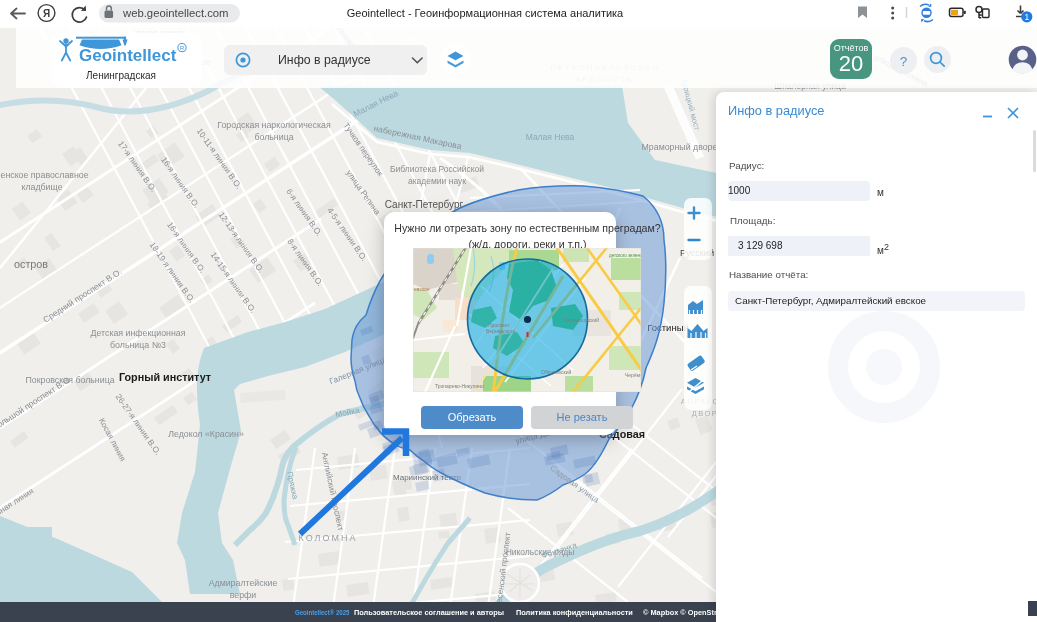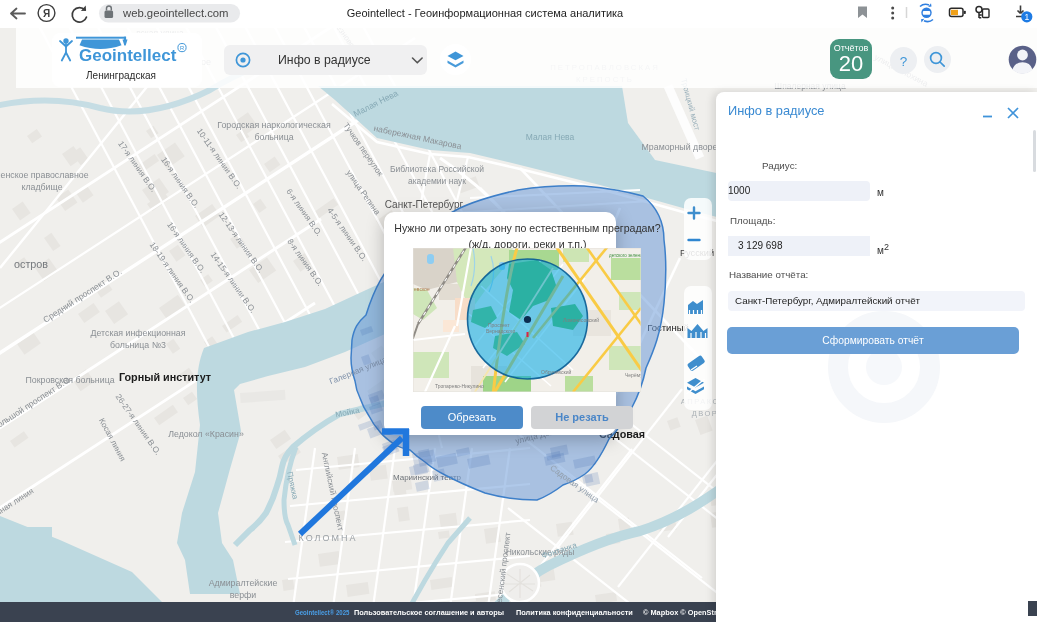--- a/index.html
+++ b/index.html
@@ -477,45 +477,44 @@
         <text x="150" y="74">Ломоносовский</text>
         <text x="128" y="126">Обручевский</text>
         <text x="22" y="140">Тропарево-Никулино</text>
         <text x="212" y="129">Черёму</text>
         <text x="1" y="43" fill="#b07c4f">евское</text>
       </g>
       <text x="196" y="9" font-size="4.5" fill="#3f8f3f">детского зеленого</text>
       <rect x="0" y="0" width="228" height="144" fill="none" stroke="#e3e0da" stroke-width="1"></rect>
     </svg>
     <div class="abs" style="left:37px; top:194px; width:102px; height:23px; background:#4d8bc9; border-radius:4px; color:#fff; font-size:11px; text-align:center; line-height:23px;">Обрезать</div>
-    <div class="abs" style="left:147px; top:194px; width:102px; height:23px; background:#d2d3d5; border-radius:4px; color:#4a86c8; font-size:11px; text-align:center; line-height:23px;font-weight:bold;">Не резать</div>
+    <div class="abs" style="left:147px; top:194px; width:102px; height:23px; background:#d2d3d5; border-radius:4px; color:#4a86c8; font-size:11px; text-align:center; line-height:23px;">Не резать</div>
   </div>
 
   <svg class="abs" width="140" height="140" viewBox="0 0 140 140" style="left:290px; top:422px; z-index:30;" xmlns="http://www.w3.org/2000/svg">
     <path d="M10 112 L112 16" stroke="#2077dd" stroke-width="6" fill="none"></path>
     <path d="M92 9.5 L119 9.5 M116 7 L116 34" stroke="#2077dd" stroke-width="6.5" fill="none"></path>
   </svg>
 
   <div class="abs" id="panel" style="left:716px; top:92px; width:321px; height:530px; background:#fff; border-radius:8px 0 0 0; box-shadow:-3px 0 8px rgba(0,0,0,0.12);">
     <svg width="321" height="530" viewBox="0 0 321 530" xmlns="http://www.w3.org/2000/svg" style="position:absolute;left:0;top:0;">
       <circle cx="168" cy="275" r="46" fill="none" stroke="#f5f7fa" stroke-width="20"></circle>
       <circle cx="168" cy="275" r="18" fill="#f6f8fb"></circle>
     </svg>
     <div class="abs" style="left:12px; top:11px; font-size:12.8px; color:#3a8ad2;">Инфо в радиусе</div>
     <svg width="321" height="530" viewBox="0 0 321 530" xmlns="http://www.w3.org/2000/svg" style="position:absolute;left:0;top:0;">
       <path d="M267 24.5 h9" stroke="#3f93da" stroke-width="1.8"></path>
       <path d="M292 16 l10 10 m0 -10 l-10 10" stroke="#3f93da" stroke-width="1.7"></path>
     </svg>
-    <div class="abs" style="left:13px; top:68px; font-size:9.8px; color:#4d4d4d;margin-left:33px;">Радиус:</div>
+    <div class="abs" style="left:13px; top:68px; font-size:9.8px; color:#4d4d4d;">Радиус:</div>
     <div class="abs" style="left:12px; top:89px; width:142px; height:20px; background:#eef1f8; border-radius:4px; font-size:10px; color:#222; line-height:20px; ">1000</div>
     <div class="abs" style="left:161px; top:95px; font-size:10px; color:#333;">м</div>
     <div class="abs" style="left:14px; top:123px; font-size:9.8px; color:#4d4d4d;">Площадь:</div>
     <div class="abs" style="left:12px; top:144px; width:142px; height:20px; background:#eef1f8; border-radius:0; font-size:10px; color:#222; line-height:20px; padding-left:10px;">3 129 698</div>
     <div class="abs" style="left:161px; top:150px; font-size:10px; color:#333;">м<sup style="font-size:9px;">2</sup></div>
     <div class="abs" style="left:13px; top:177px; font-size:9.8px; color:#4d4d4d;">Название отчёта:</div>
-    <div class="abs" style="left:12px; top:199px; width:297px; height:20px; background:#f2f4fa; border-radius:4px; font-size:9.8px; color:#222; line-height:20px; padding-left:7px;">Санкт-Петербург, Адмиралтейский отчёт</div>
-    <div class="abs" style="left:11px; top:235px; width:292px; height:27px; background:#6a9fd6; border-radius:5px; color:#fff; font-size:10.3px; text-align:center; line-height:27px;">Сформировать отчёт</div>
+    <div class="abs" style="left:12px; top:199px; width:297px; height:20px; background:#f2f4fa; border-radius:4px; font-size:9.8px; color:#222; line-height:20px; padding-left:7px;">Санкт-Петербург, Адмиралтейский евское</div>
     <div class="abs" style="left:317px; top:38px; width:3px; height:42px; background:#d8dbdf; border-radius:2px;"></div>
   </div>
 
   <div class="abs" style="left:1028px; top:601px; width:9px; height:15px; background:#3a4250;"></div>
 
 </div>
 
 </body></html>

